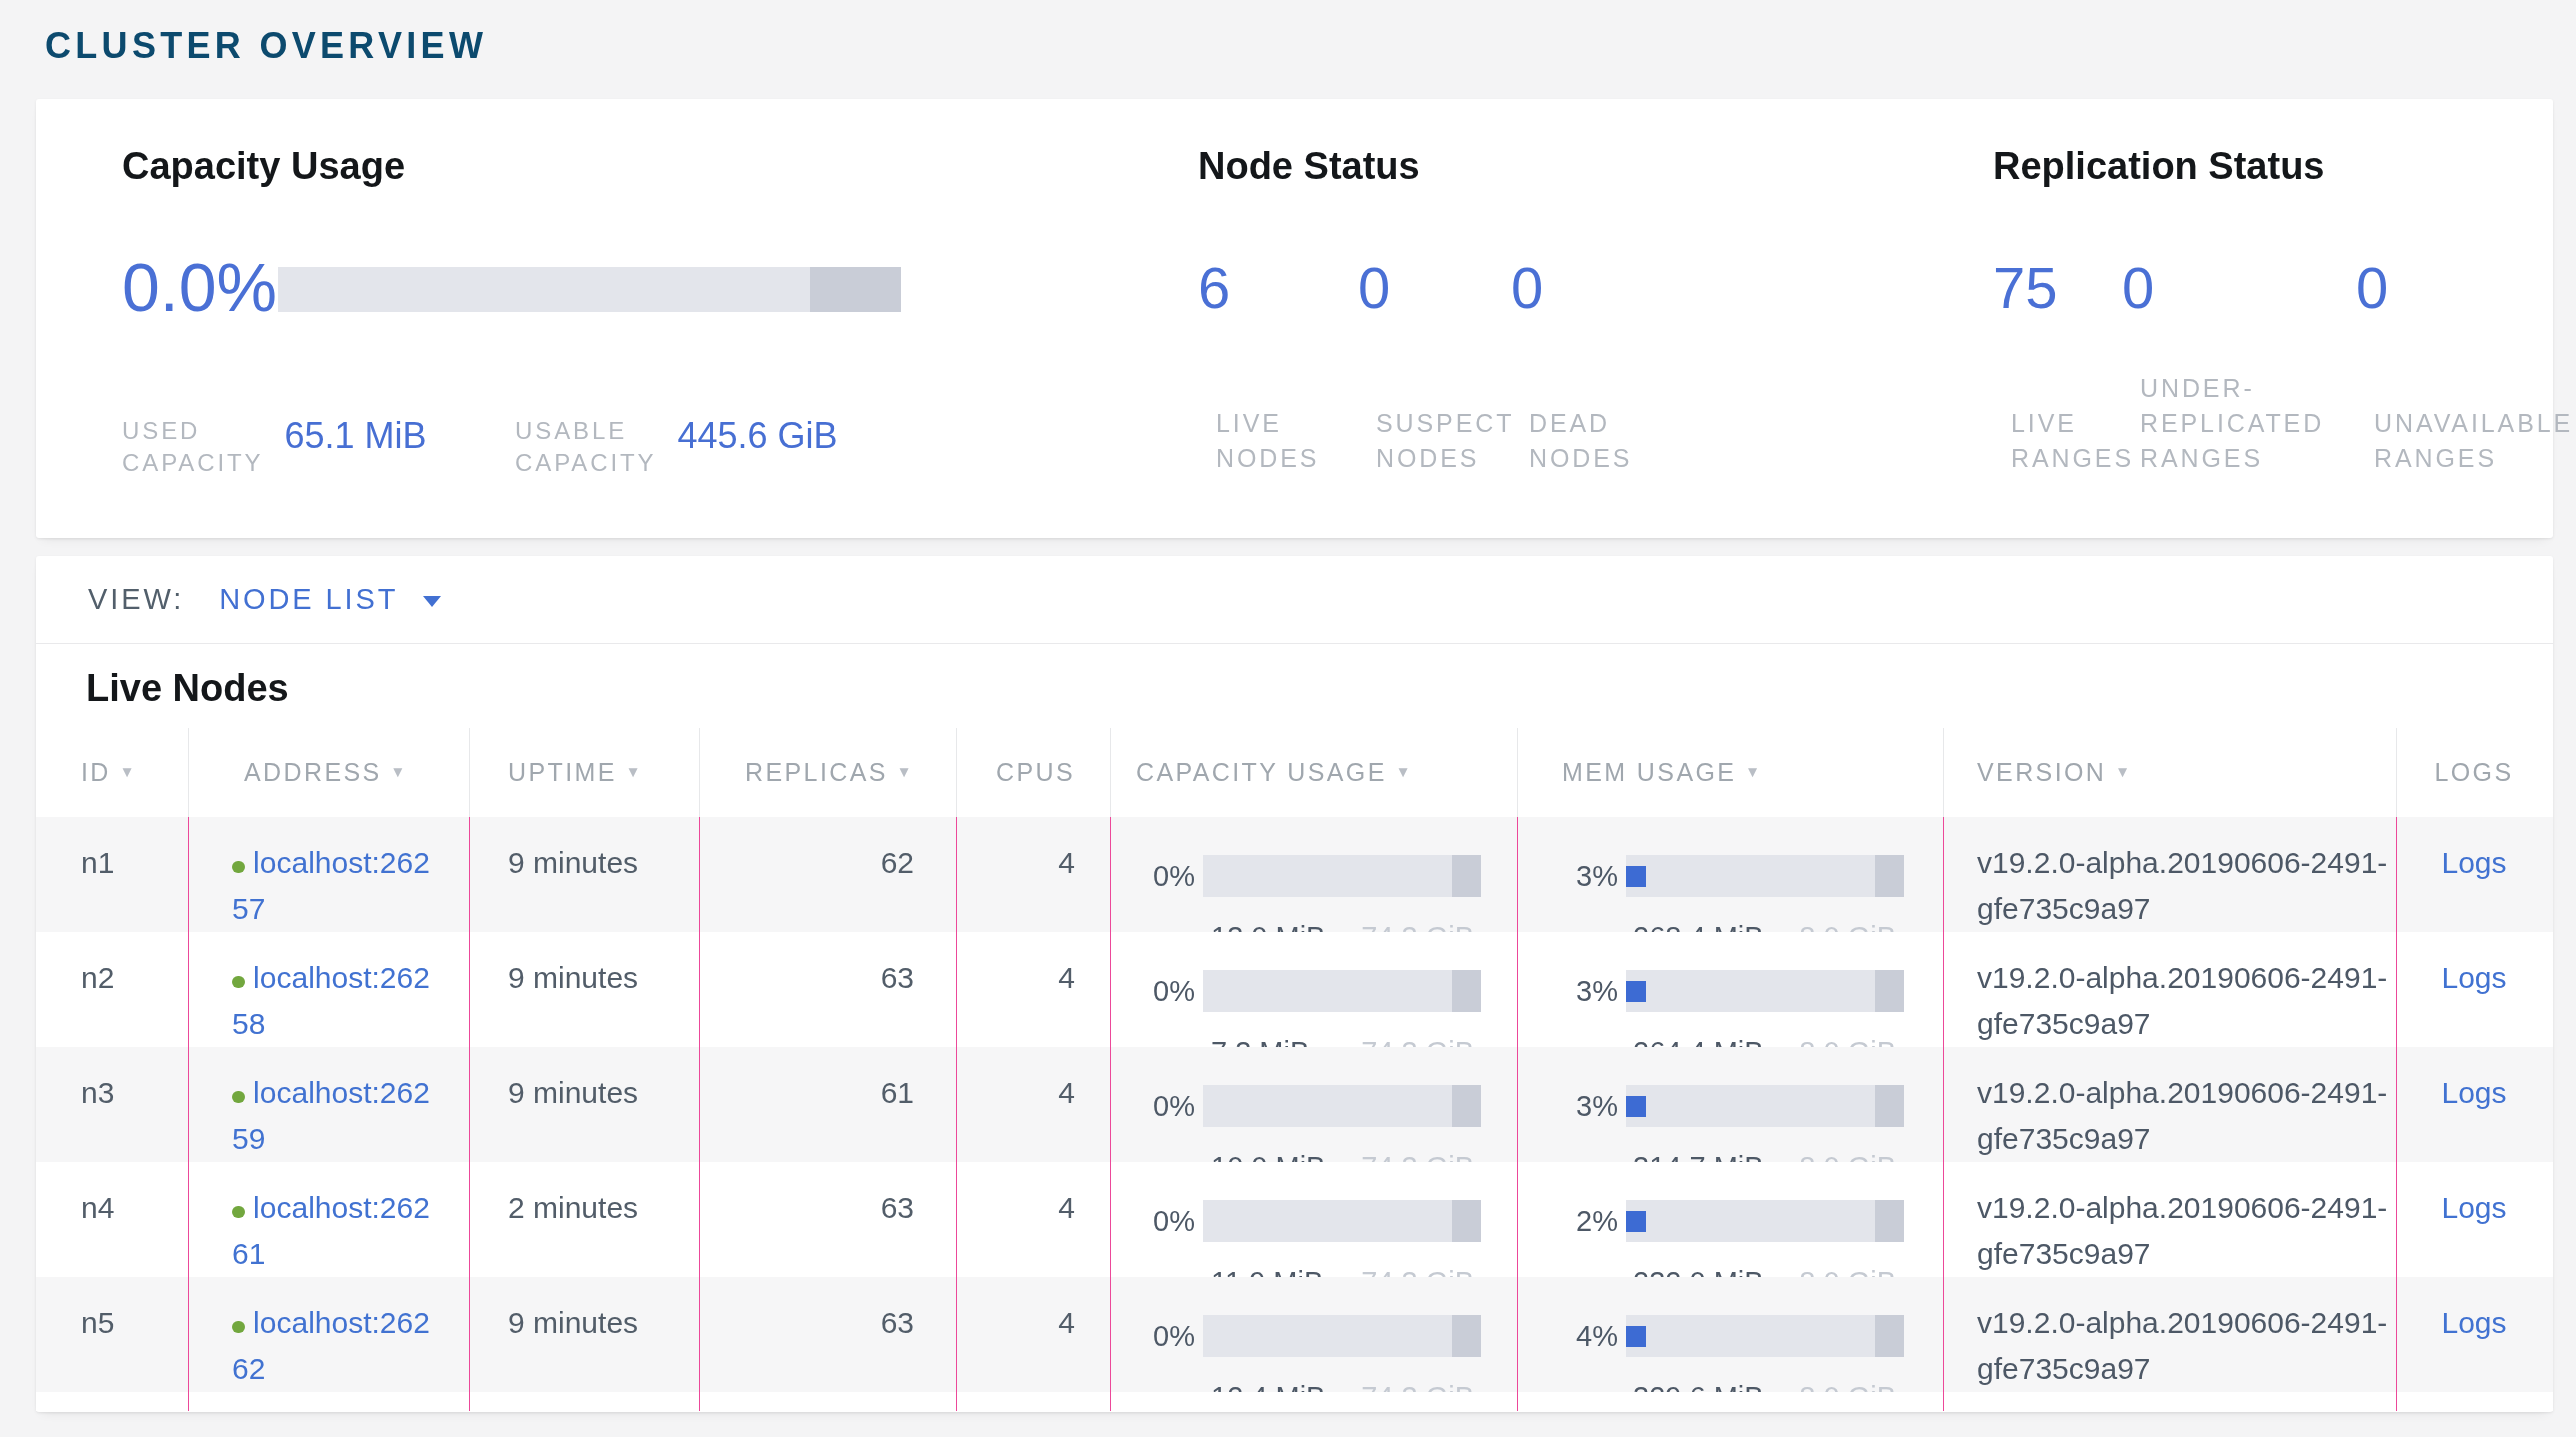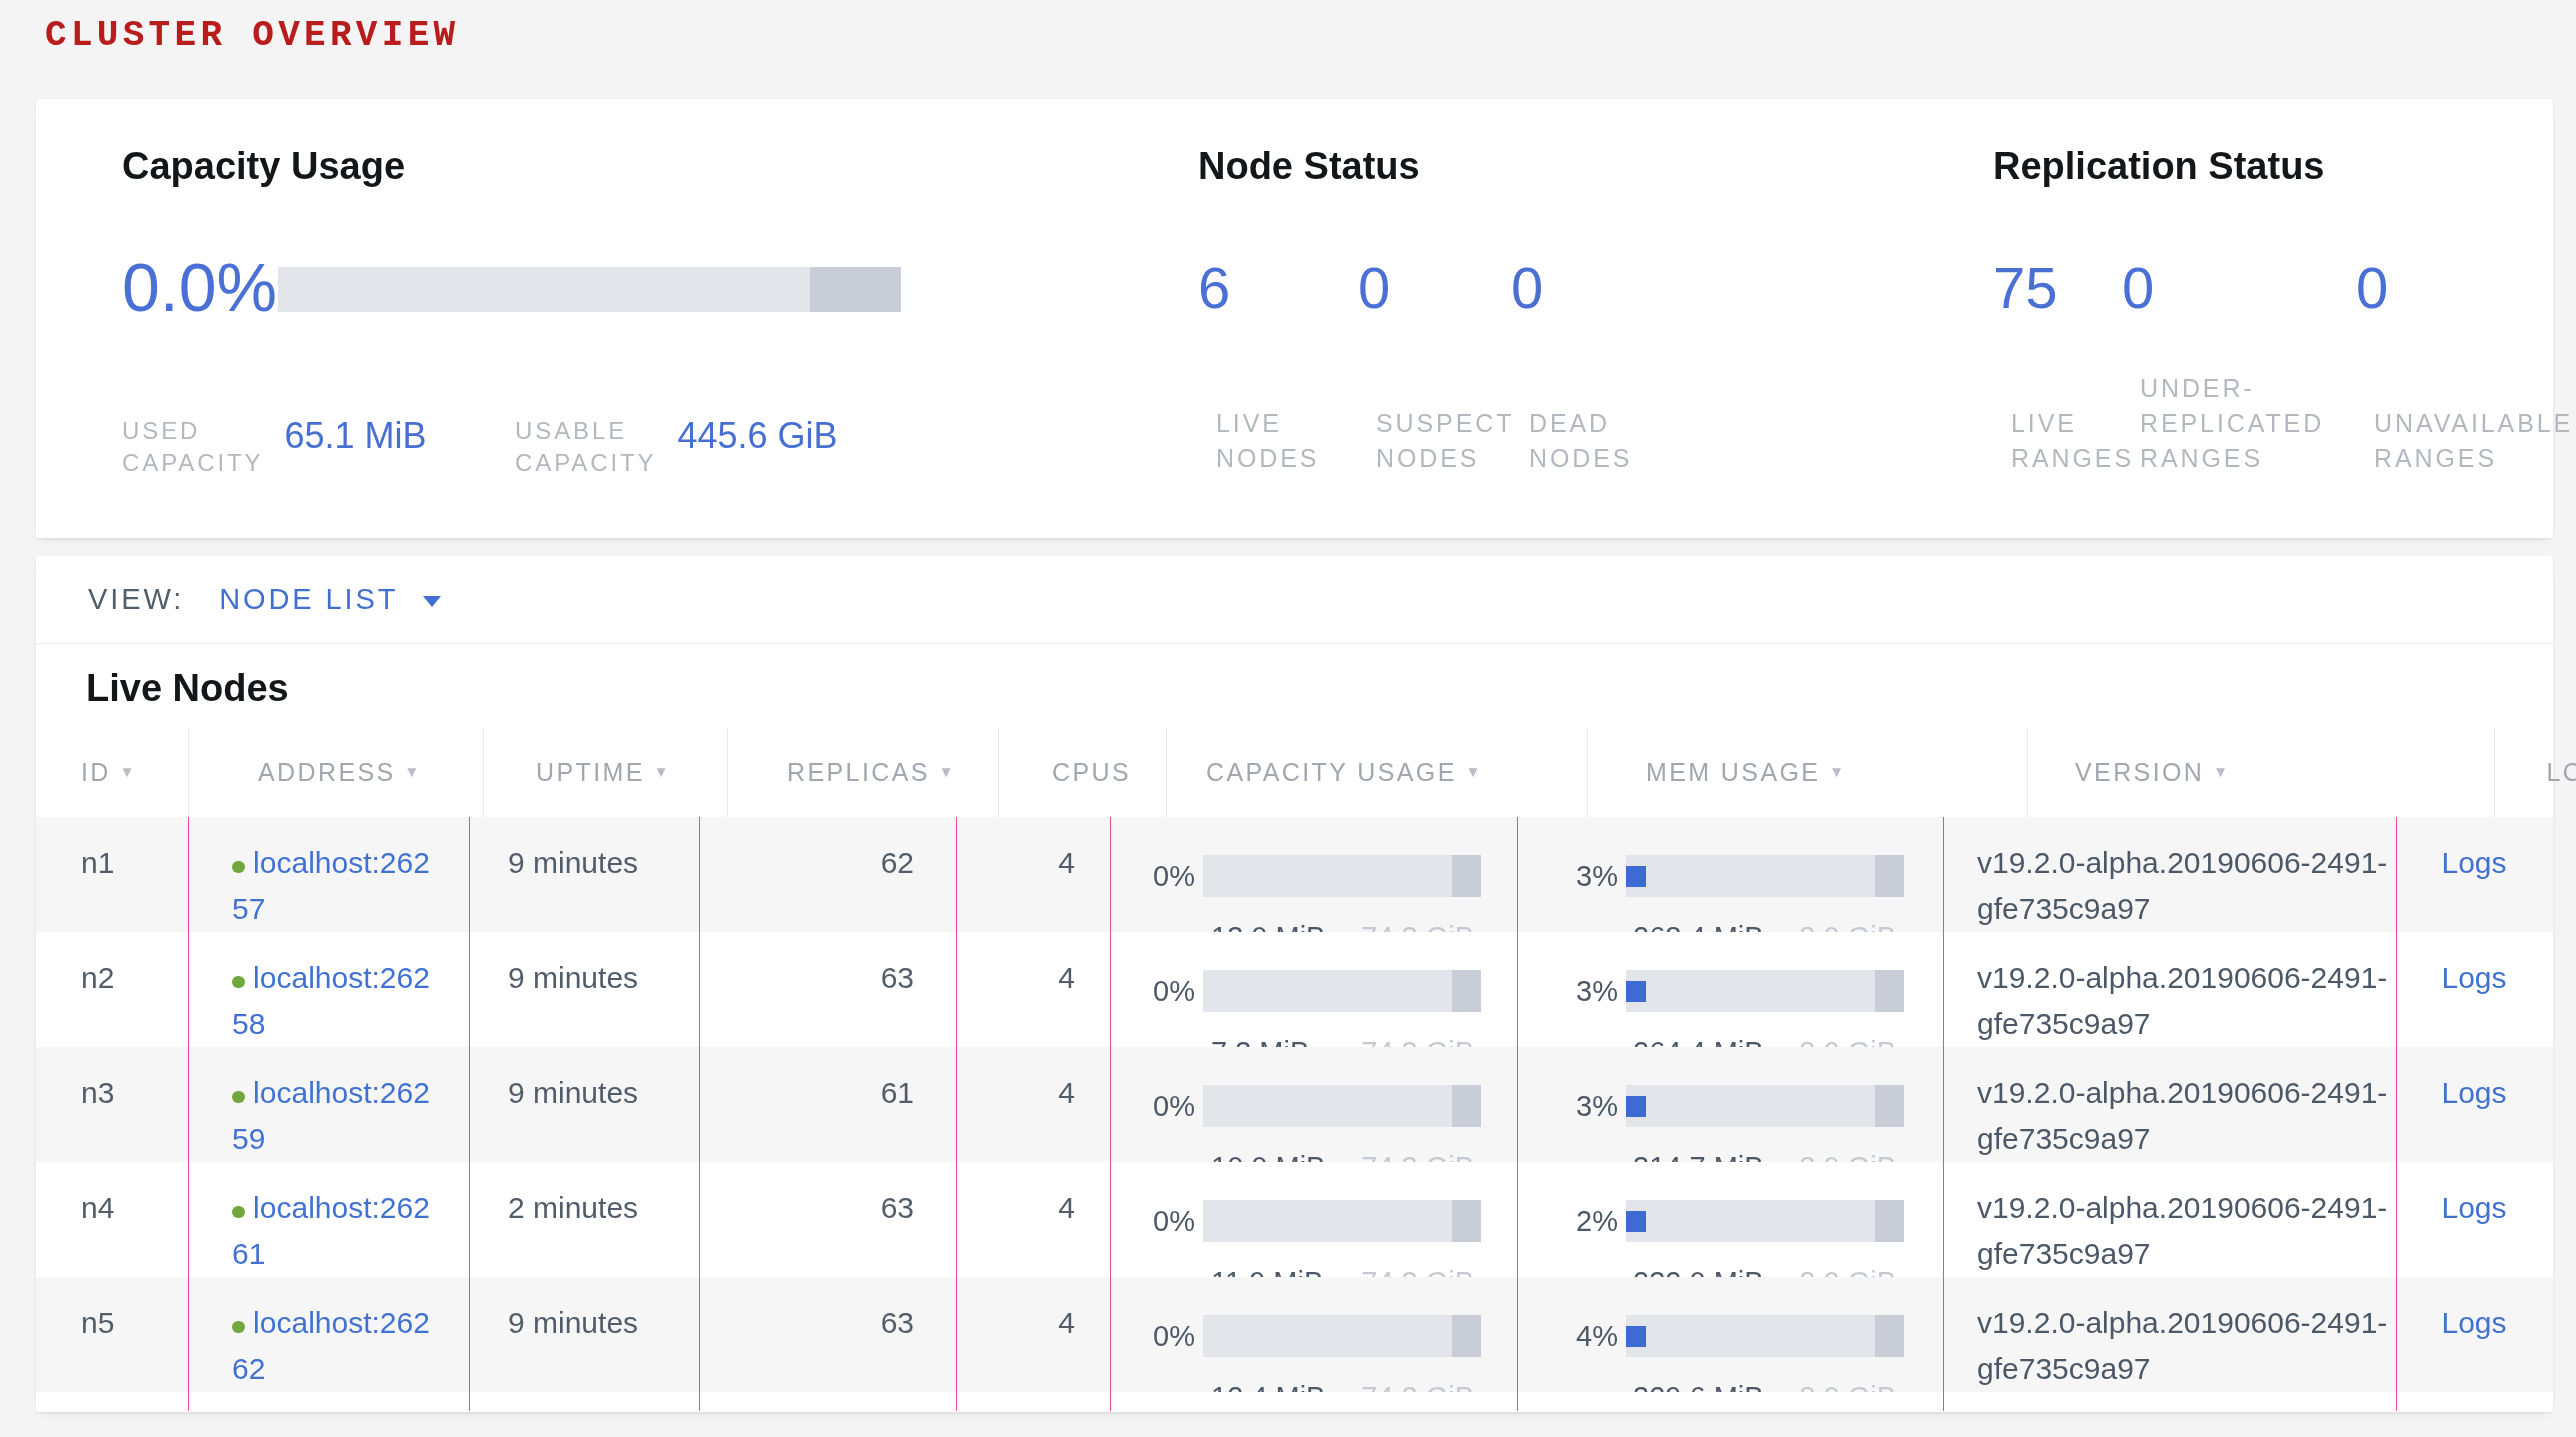--- a/index.html
+++ b/index.html
@@ -6,23 +6,23 @@
   html,body { width:2576px; height:1438px; }
   body {
     position:relative; overflow:hidden;
     background:#f4f4f5;
     font-family:"Liberation Sans", sans-serif;
   }
   a { text-decoration:none; }
 
   
   #page-title {
-    position:absolute; left:45px; top:11px;
+    position:absolute; left:45px; top:21px;
     font-size:36px; font-weight:600; letter-spacing:4.3px;
-    color:#b91c1c; line-height:50px;font-family:Liberation Mono, monospace;
+    color:#0c4a6e; line-height:50px;
   }
 
   
   .card {
     position:absolute; background:#fff; border-radius:2.9px;
     box-shadow:0 1px 2.9px rgba(0,0,0,.08), 0 5.8px 11.5px -5.7px rgba(0,0,0,.10);
   }
   #summary-card { left:36px; top:99px; width:2517px; height:439px; }
   #list-card    { left:36px; top:556px; width:2517px; height:856px; }
 
@@ -72,21 +72,21 @@
   .view-label { font-size:29px; letter-spacing:2.9px; color:#525f6b; }
   .view-select { display:flex; align-items:center; margin-left:35px; cursor:pointer; }
   .view-selected { font-size:29px; letter-spacing:2.9px; color:#4270d2; font-weight:500; }
   .caret { width:0; height:0; border-left:9.6px solid transparent; border-right:9.6px solid transparent; border-top:11.5px solid #4270d2; margin-left:25px; margin-top:3.8px; }
 
   .list-head { height:84px; padding-left:50px; }
   .list-title { padding-top:21px; font-size:38px; font-weight:600; color:#14171a; line-height:46px; }
 
   
   .grid { display:grid; grid-template-columns:153px 281px 230px 257px 154px 407px 426px 453px 154px; }
-  .thead { height:89px; background:#fff;gap:14px; }
+  .thead { height:89px; background:#fff; }
   .th {
     display:flex; align-items:center; overflow:hidden;
     border-right:1px solid #e7e8ea;
     font-size:25px; letter-spacing:2.4px; font-weight:500; color:#a0a7ae; white-space:nowrap;
   }
   .th:last-child { border-right:none; }
   .h-id { padding-left:45px; } .h-address { padding-left:55px;text-align:right; } .h-uptime { padding-left:38px; }
   .h-replicas { justify-content:flex-end; padding-right:42px; }
   .h-cpus { justify-content:flex-end; padding-right:35px; }
   .h-capacity { padding-left:25px; } .h-memory { padding-left:44px; } .h-version { padding-left:33px; }

